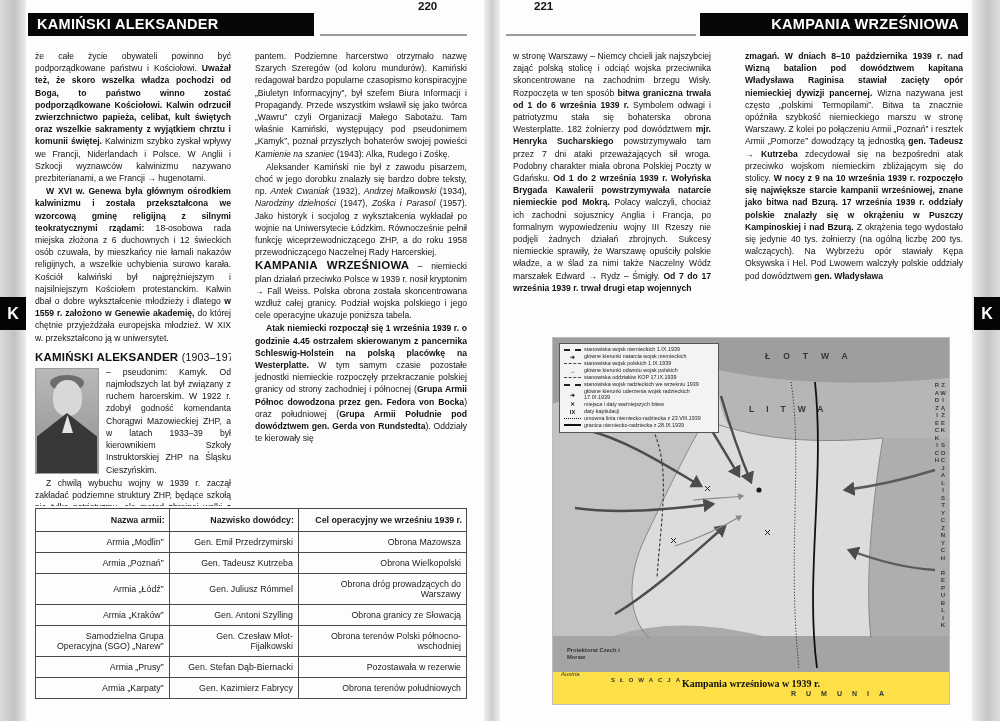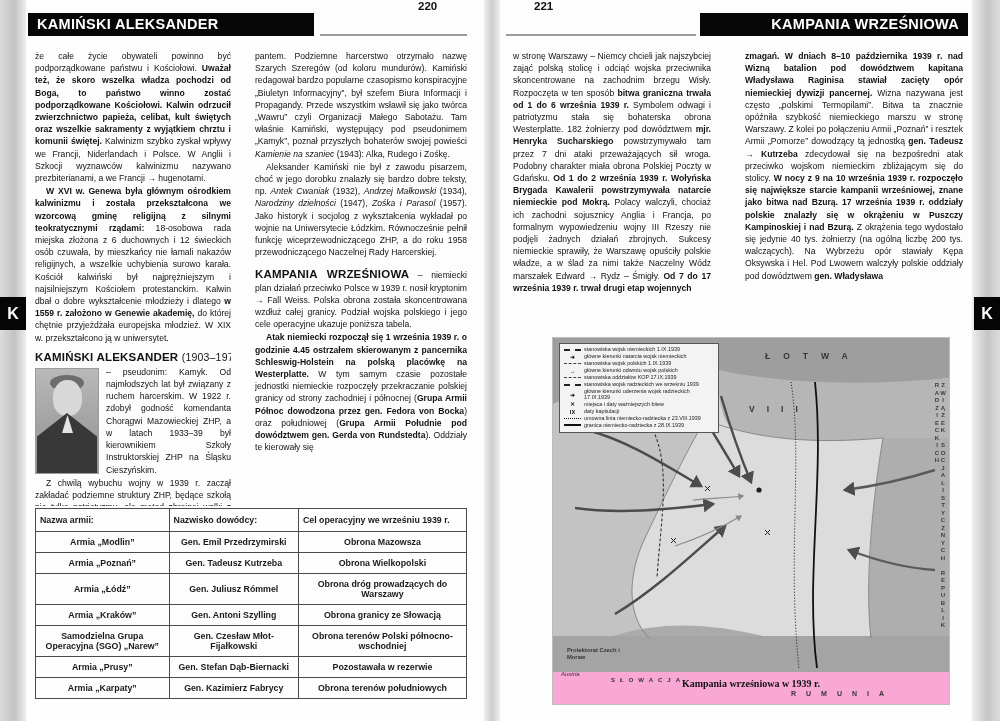--- a/index.html
+++ b/index.html
@@ -49,25 +49,25 @@
   .photo .face{position:absolute;left:17px;top:11px;width:29px;height:36px;background:#d8d8d8;
                border-radius:48% 48% 44% 44%;}
   .photo .suit{position:absolute;left:1px;top:44px;width:60px;height:62px;background:#383838;
                clip-path:polygon(50% 0,100% 38%,100% 100%,0 100%,0 38%);}
   .photo .shirt{position:absolute;left:26px;top:46px;width:11px;height:18px;background:#e4e4e4;
                clip-path:polygon(50% 0,100% 100%,0 100%);}
 
   .tbl-wrap{position:absolute;left:9px;top:508px;width:432px;}
   table.army{border-collapse:collapse;width:100%;border:1.5px solid #2b2b2b;}
   table.army th,table.army td{border:1px solid #4a4a4a;font-size:8.8px;color:#1a1a1a;
-        padding:5px 5px;vertical-align:middle;text-align:center;font-weight:bold;}
-  table.army th{font-weight:bold;text-align:left;padding:6px 4px;}
+        padding:5px 5px;vertical-align:middle;text-align:right;}
+  table.army th{font-weight:bold;text-align:right;padding:6px 4px;}
   table.army col.c1{width:31%;} table.army col.c2{width:30%;} table.army col.c3{width:39%;}
 
-  .map-wrap{position:absolute;left:52px;top:337px;width:398px;height:368px;background:#f9a8d4;
+  .map-wrap{position:absolute;left:52px;top:337px;width:398px;height:368px;background:#fde047;
             border:1px solid #bdbdbd;box-sizing:border-box;}
   .map-wrap svg{position:absolute;left:0;top:0;}
   .legend{position:absolute;left:6px;top:5px;width:160px;background:#f3f3f3;border:1px solid #555;
           padding:3px 4px;box-sizing:border-box;}
   .leg-row{display:flex;align-items:center;gap:3px;margin:0 0 1.1px 0;}
   .leg-label{font-size:5.4px;line-height:5.8px;color:#222;}
   .sw{display:inline-block;width:17px;min-width:17px;text-align:center;font-size:5.6px;line-height:6px;
       color:#111;font-weight:bold;}
   .sw-dash-bold{border-top:2px dashed #222;height:0;}
   .sw-dash-thin{border-top:1px dashed #444;height:0;}
@@ -114,21 +114,21 @@
         <div class="suit"></div>
         <div class="shirt"></div>
       </div>
       <p>– pseudonim: Kamyk. Od najmłodszych lat był związany z ruchem harcerskim. W 1922 r. zdobył godność komendanta Chorągwi Mazowieckiej ZHP, a w latach 1933–39 był kierownikiem Szkoły Instruktorskiej ZHP na Śląsku Cieszyńskim.</p>
       <p class="ind" style="clear:none;">Z chwilą wybuchu wojny w 1939 r. zaczął zakładać podziemne struktury ZHP, będące szkołą nie tylko patriotyzmu, ale metod zbrojnej walki z oku-</p>
     </div>
 
     <div class="col lcol2">
       <p>pantem. Podziemne harcerstwo otrzymało nazwę Szarych Szeregów (od koloru mundurów). Kamiński redagował bardzo popularne czasopismo konspiracyjne „Biuletyn Informacyjny”, był szefem Biura Informacji i Propagandy. Przede wszystkim wsławił się jako twórca „Wawru” czyli Organizacji Małego Sabotażu. Tam właśnie Kamiński, występujący pod pseudonimem „Kamyk”, poznał przyszłych bohaterów swojej powieści <i>Kamienie na szaniec</i> (1943): Alka, Rudego i Zośkę.</p>
       <p class="ind">Aleksander Kamiński nie był z zawodu pisarzem, choć w jego dorobku znalazły się bardzo dobre teksty, np. <i>Antek Cwaniak</i> (1932), <i>Andrzej Małkowski</i> (1934), <i>Narodziny dzielności</i> (1947), <i>Zośka i Parasol</i> (1957). Jako historyk i socjolog z wykształcenia wykładał po wojnie na Uniwersytecie Łódzkim. Równocześnie pełnił funkcję wiceprzewodniczącego ZHP, a do roku 1958 przewodniczącego Naczelnej Rady Harcerskiej.</p>
-      <p style="margin-top:10px;"><span class="inline-h">KAMPANIA WRZEŚNIOWA</span><span> – niemiecki plan działań przeciwko Polsce w 1939 r. nosił kryptonim → Fall Weiss. Polska obrona została skoncentrowana wzdłuż całej granicy. Podział wojska polskiego i jego cele operacyjne ukazuje poniższa tabela.</span></p>
+      <p style="margin-top:1px;"><span class="inline-h">KAMPANIA WRZEŚNIOWA</span><span> – niemiecki plan działań przeciwko Polsce w 1939 r. nosił kryptonim → Fall Weiss. Polska obrona została skoncentrowana wzdłuż całej granicy. Podział wojska polskiego i jego cele operacyjne ukazuje poniższa tabela.</span></p>
       <p class="ind"><b>Atak niemiecki rozpoczął się 1 września 1939 r. o godzinie 4.45 ostrzałem skierowanym z pancernika Schleswig-Holstein na polską placówkę na Westerplatte.</b> W tym samym czasie pozostałe jednostki niemieckie rozpoczęły przekraczanie polskiej granicy od strony zachodniej i północnej (<b>Grupa Armii Północ dowodzona przez gen. Fedora von Bocka</b>) oraz południowej (<b>Grupa Armii Południe pod dowództwem gen. Gerda von Rundstedta</b>). Oddziały te kierowały się</p>
     </div>
 
     <div class="tbl-wrap">
       <table class="army">
         <colgroup>
             <col class="c1">
             <col class="c2">
             <col class="c3">
           </colgroup>
@@ -276,21 +276,21 @@
             <span class="sw sw-line-dot"></span>
             <span class="leg-label">umowna linia niemiecko-radziecka z 23.VIII.1939</span>
           </div>
           <div class="leg-row">
             <span class="sw sw-line-solid"></span>
             <span class="leg-label">granica niemiecko-radziecka z 28.IX.1939</span>
           </div>
         </div>
 
       <span class="map-lbl lbl-latvia">ŁOTWA</span>
-      <span class="map-lbl lbl-lithuania">VIII</span>
+      <span class="map-lbl lbl-lithuania">LITWA</span>
       <span class="map-lbl lbl-romania">RUMUNIA</span>
       <span class="map-lbl lbl-slovakia">SŁOWACJA</span>
       <span class="map-lbl lbl-protectorate">Protektorat Czech i Moraw</span>
       <span class="map-lbl lbl-austria">Austria</span>
       <span class="lbl-ussr">ZWIĄZEK SOCJALISTYCZNYCH REPUBLIK RADZIECKICH</span>
     </div>
     <div class="map-caption">Kampania wrześniowa w 1939 r.</div>
   </div>
 
   <div class="tab tab-l">

